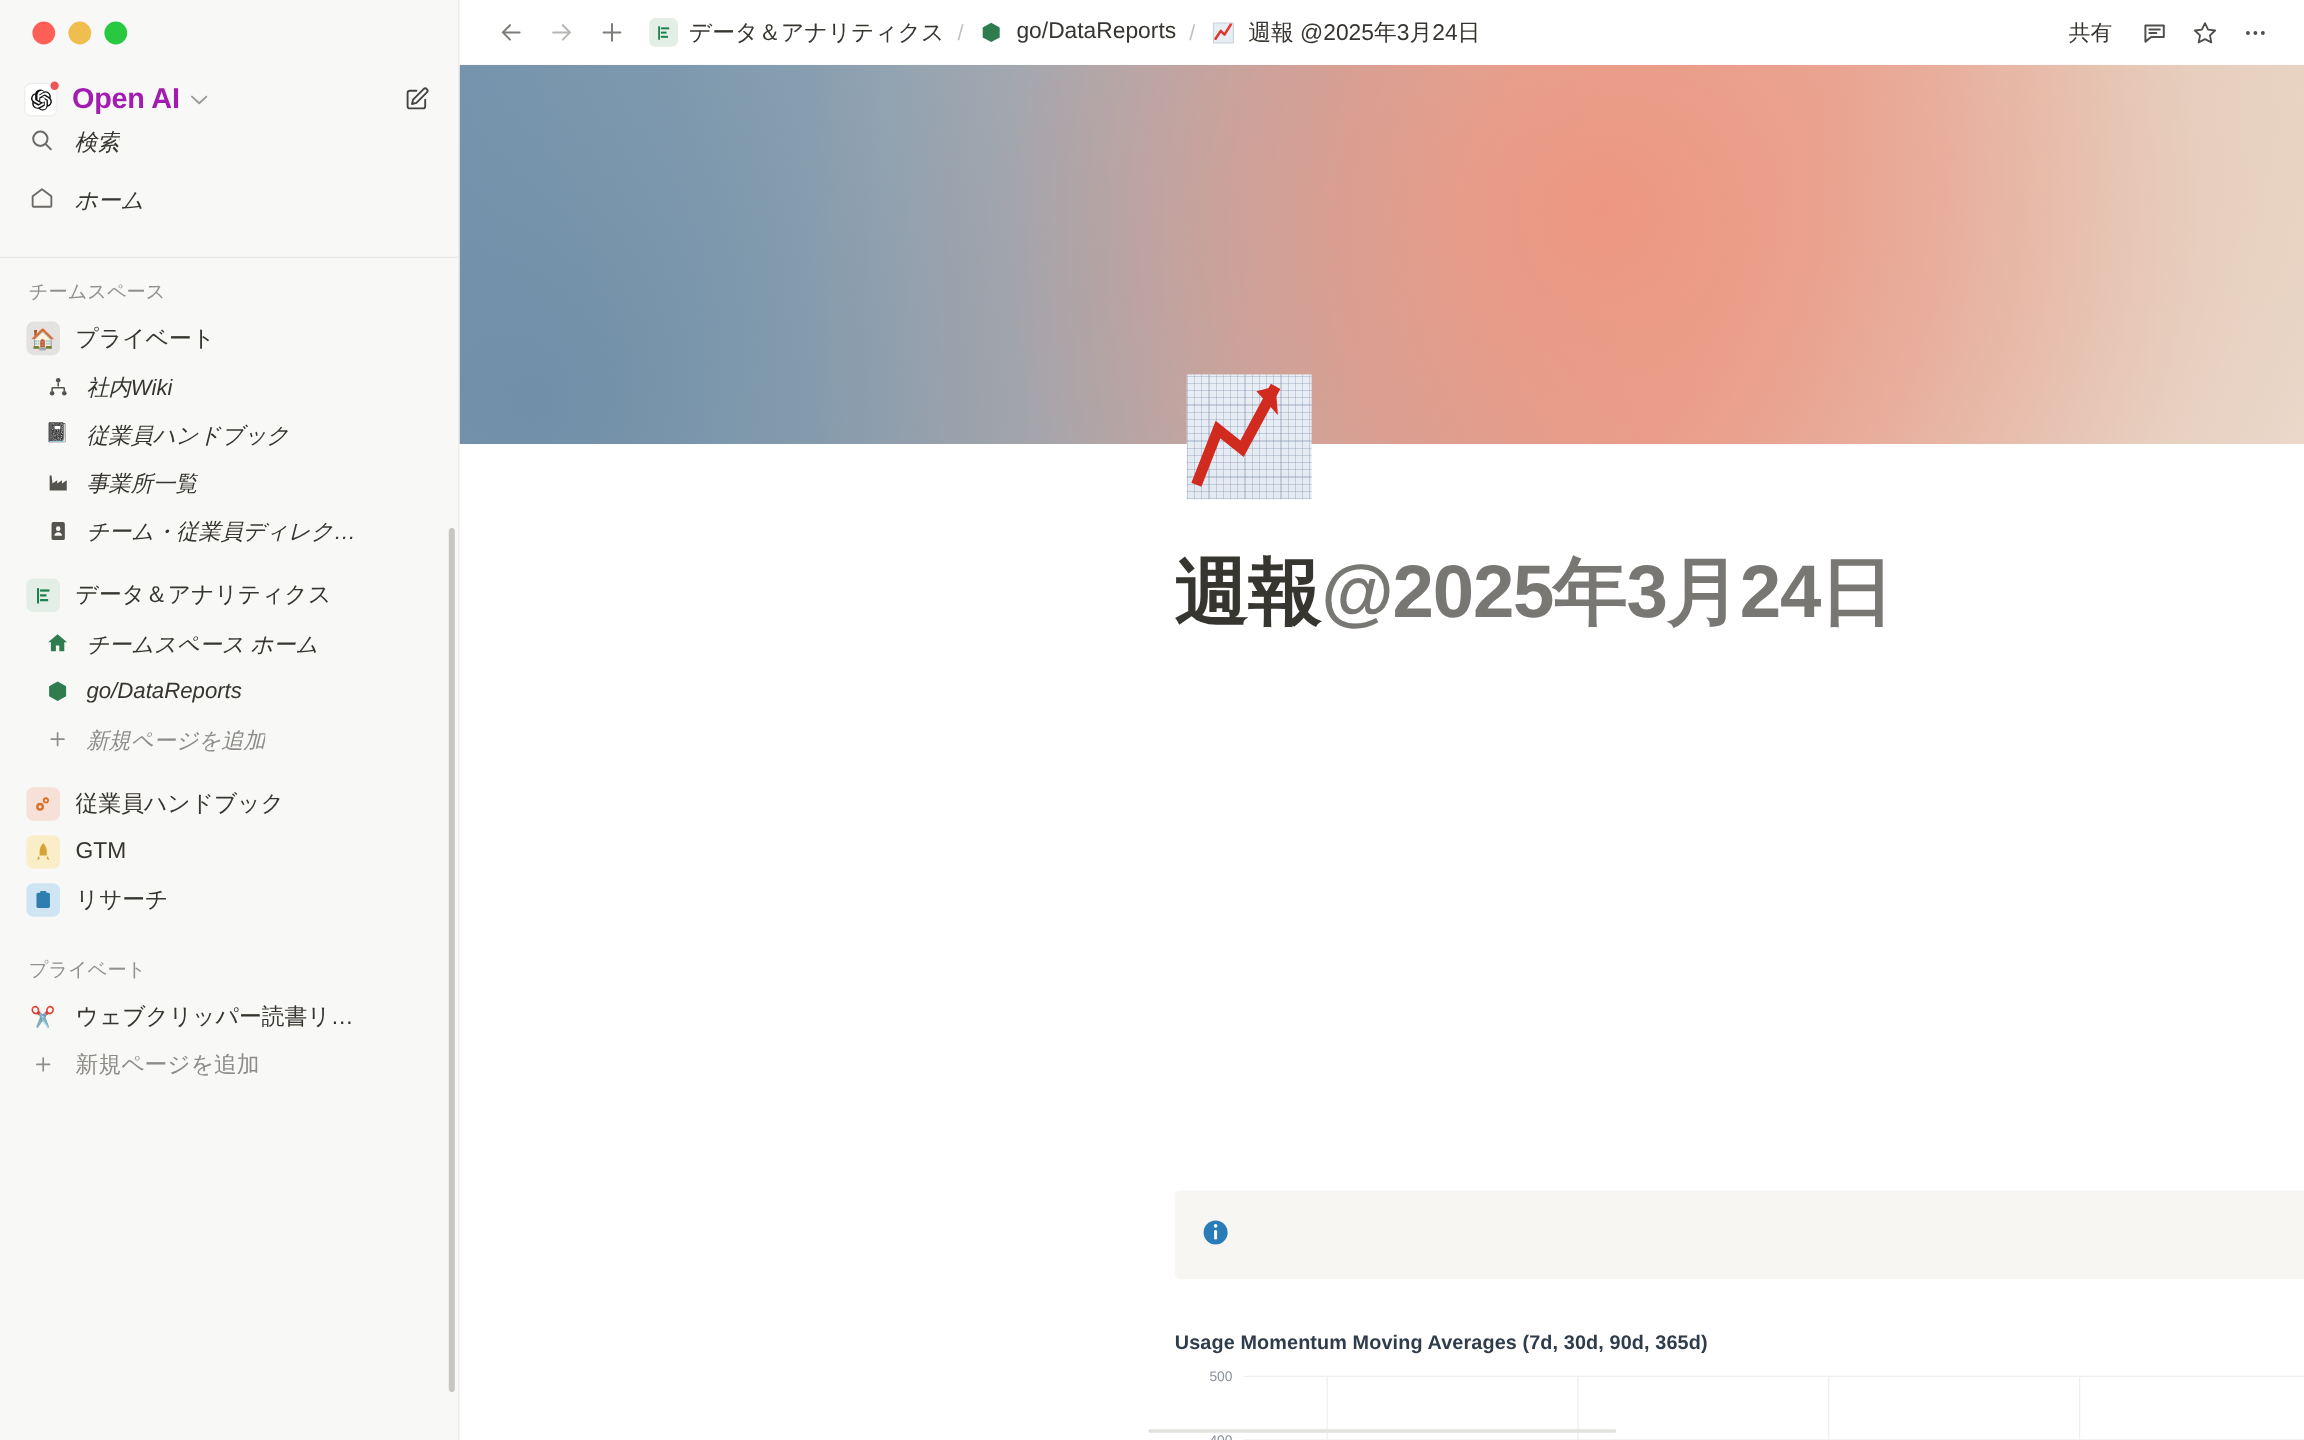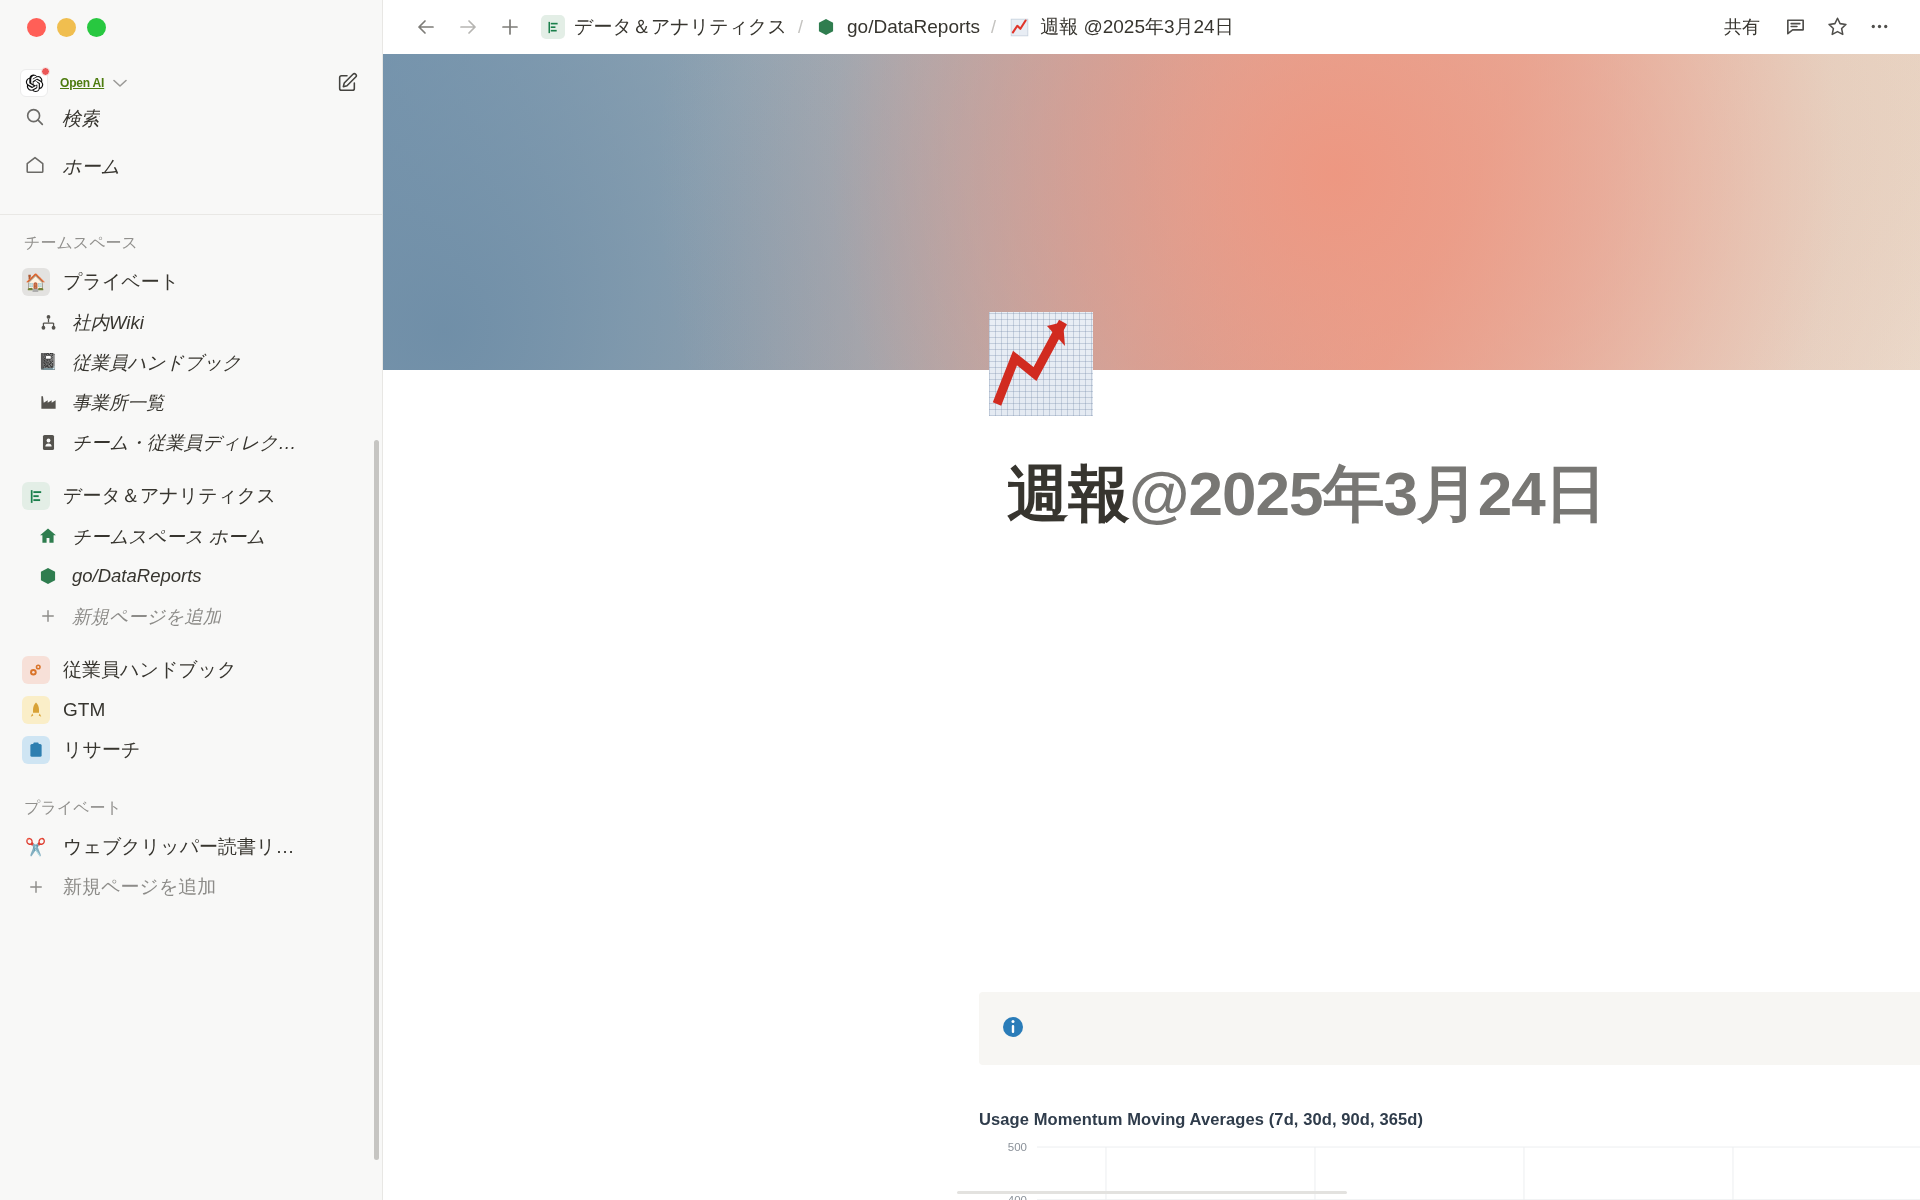--- a/index.html
+++ b/index.html
@@ -41,22 +41,22 @@
     background: #fff; border: 1px solid #ececec;
     display: flex; align-items: center; justify-content: center;
     position: relative; flex: 0 0 28px;
   }
   .ws-badge {
     position: absolute; top: -3px; right: -3px;
     width: 9px; height: 9px; border-radius: 50%;
     background: #eb5757; border: 1.5px solid #f8f8f7;
   }
   .ws-name {
-    font-size: 12px; font-weight: 700; color: #4d7c0f;
-    margin-left: 12px; letter-spacing: -0.2px; text-decoration: underline;
+    font-size: 24px; font-weight: 700; color: #a21caf;
+    margin-left: 12px; letter-spacing: -0.2px;
   }
   .chev { margin-left: 9px; color: #9b9a97; font-size: 13px; line-height: 1; }
   .ws-edit { margin-left: auto; color: #5f5e5b; display: flex; }
 
   .nav-item {
     display: flex; align-items: flex-start;
     height: 48px;
     padding: 0 16px 0 22px;
     color: #5f5e5b;
     cursor: pointer;
@@ -112,21 +112,21 @@
   }
   .tb-ico { color: #9b9a97; display: flex; align-items: center; padding: 0 9px; cursor: pointer; }
   .crumbs { display: flex; align-items: center; margin-left: 6px; gap: 0; }
   .crumb { display: flex; align-items: center; gap: 9px; cursor: pointer; padding: 2px 4px; border-radius: 4px; }
   .crumb .cb-ic {
     width: 24px; height: 24px; border-radius: 5px;
     display: flex; align-items: center; justify-content: center; font-size: 15px;
   }
   .crumb .cb-tx { font-size: 19px; color: #37352f; white-space: nowrap; }
   .sep { color: #c3c2bf; font-size: 18px; padding: 0 7px; }
-  .tb-right { margin-left: auto; display: flex; align-items: flex-start; gap: 4px; }
+  .tb-right { margin-left: auto; display: flex; align-items: center; gap: 4px; }
   .share { font-size: 18px; color: #37352f; padding: 6px 12px; border-radius: 5px; cursor: pointer; }
   .tb-r-ic { width: 38px; height: 34px; display: flex; align-items: center; justify-content: center; color: #4f4e4b; cursor: pointer; }
 
   .cover {
     height: 316px; width: 100%;
     background:
       radial-gradient(circle at 62% 38%, rgba(238,150,128,0.95) 0%, rgba(232,150,133,0.55) 28%, rgba(216,170,160,0.15) 52%, rgba(255,255,255,0) 70%),
       radial-gradient(circle at 96% 12%, rgba(233,214,196,0.92) 0%, rgba(233,214,196,0) 48%),
       radial-gradient(circle at 4% 88%, rgba(108,140,166,0.9) 0%, rgba(120,150,172,0.35) 36%, rgba(255,255,255,0) 62%),
       linear-gradient(115deg, #7f9cb4 0%, #a9b4bb 22%, #d9b3a4 52%, #e8a089 68%, #e9cdbd 86%, #efe2d6 100%);
@@ -140,21 +140,21 @@
   }
   .chartemoji {
     width: 104px; height: 104px;
     background:
       repeating-linear-gradient(0deg, rgba(120,140,170,0.33) 0 1px, rgba(0,0,0,0) 1px 6px),
       repeating-linear-gradient(90deg, rgba(120,140,170,0.33) 0 1px, rgba(0,0,0,0) 1px 6px),
       linear-gradient(#e9eef5, #e4eaf2);
     position: relative;
   }
   .title {
-    position: absolute; left: 624px; top: 90px;
+    position: absolute; left: 596px; top: 90px;
     font-size: 62px; font-weight: 700; letter-spacing: -1px;
     line-height: 1.1; white-space: nowrap;
   }
   .t-black { color: #37352f; }
   .t-gray { color: #787774; }
 
   .callout {
     position: absolute; left: 596px; top: 622px;
     width: 960px; background: #f7f6f3; border-radius: 4px;
     padding: 20px 22px 22px 22px;

